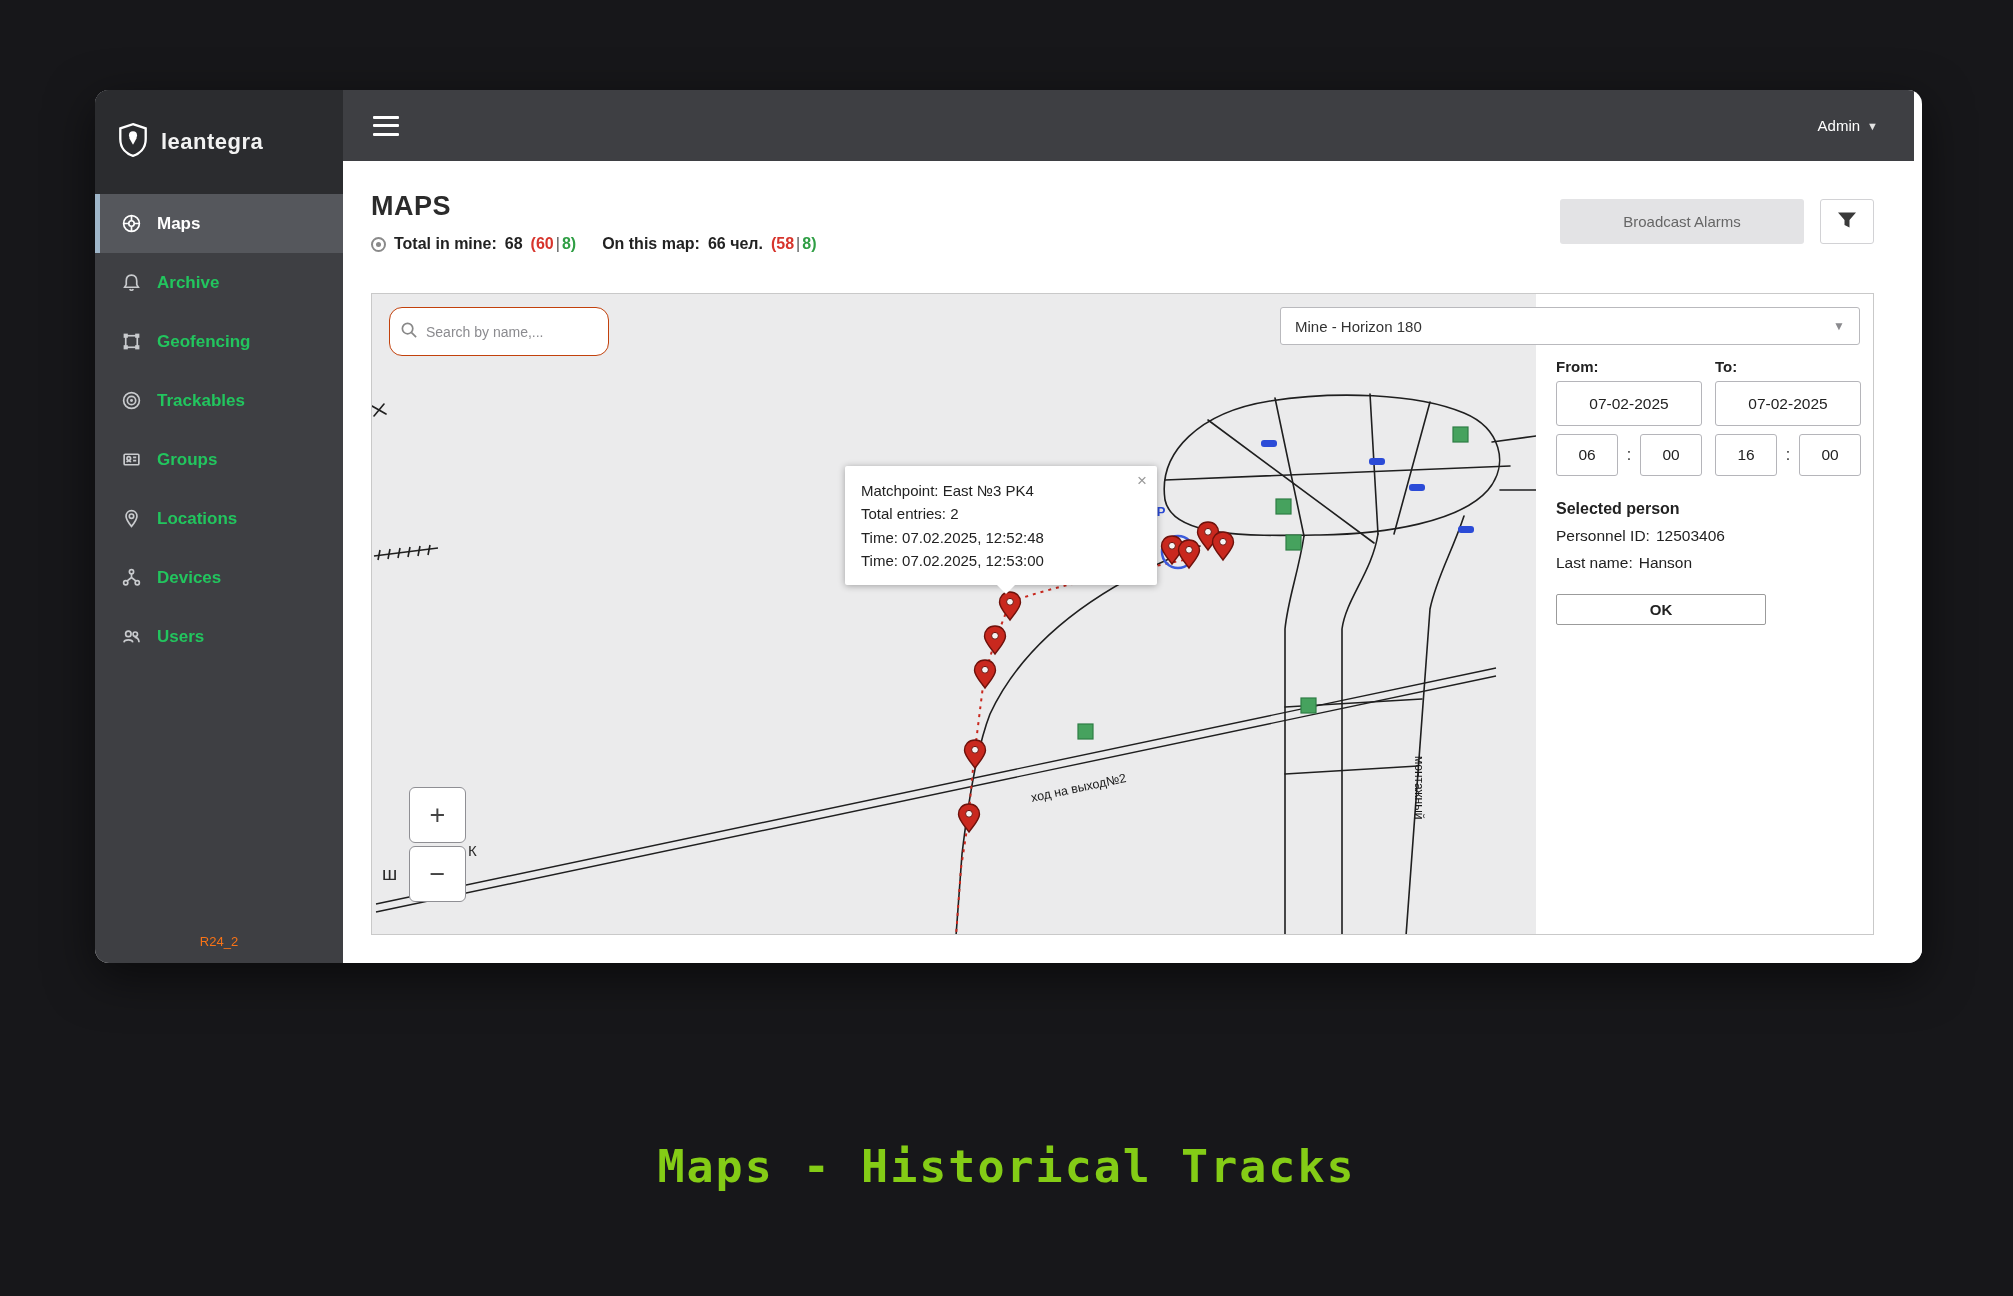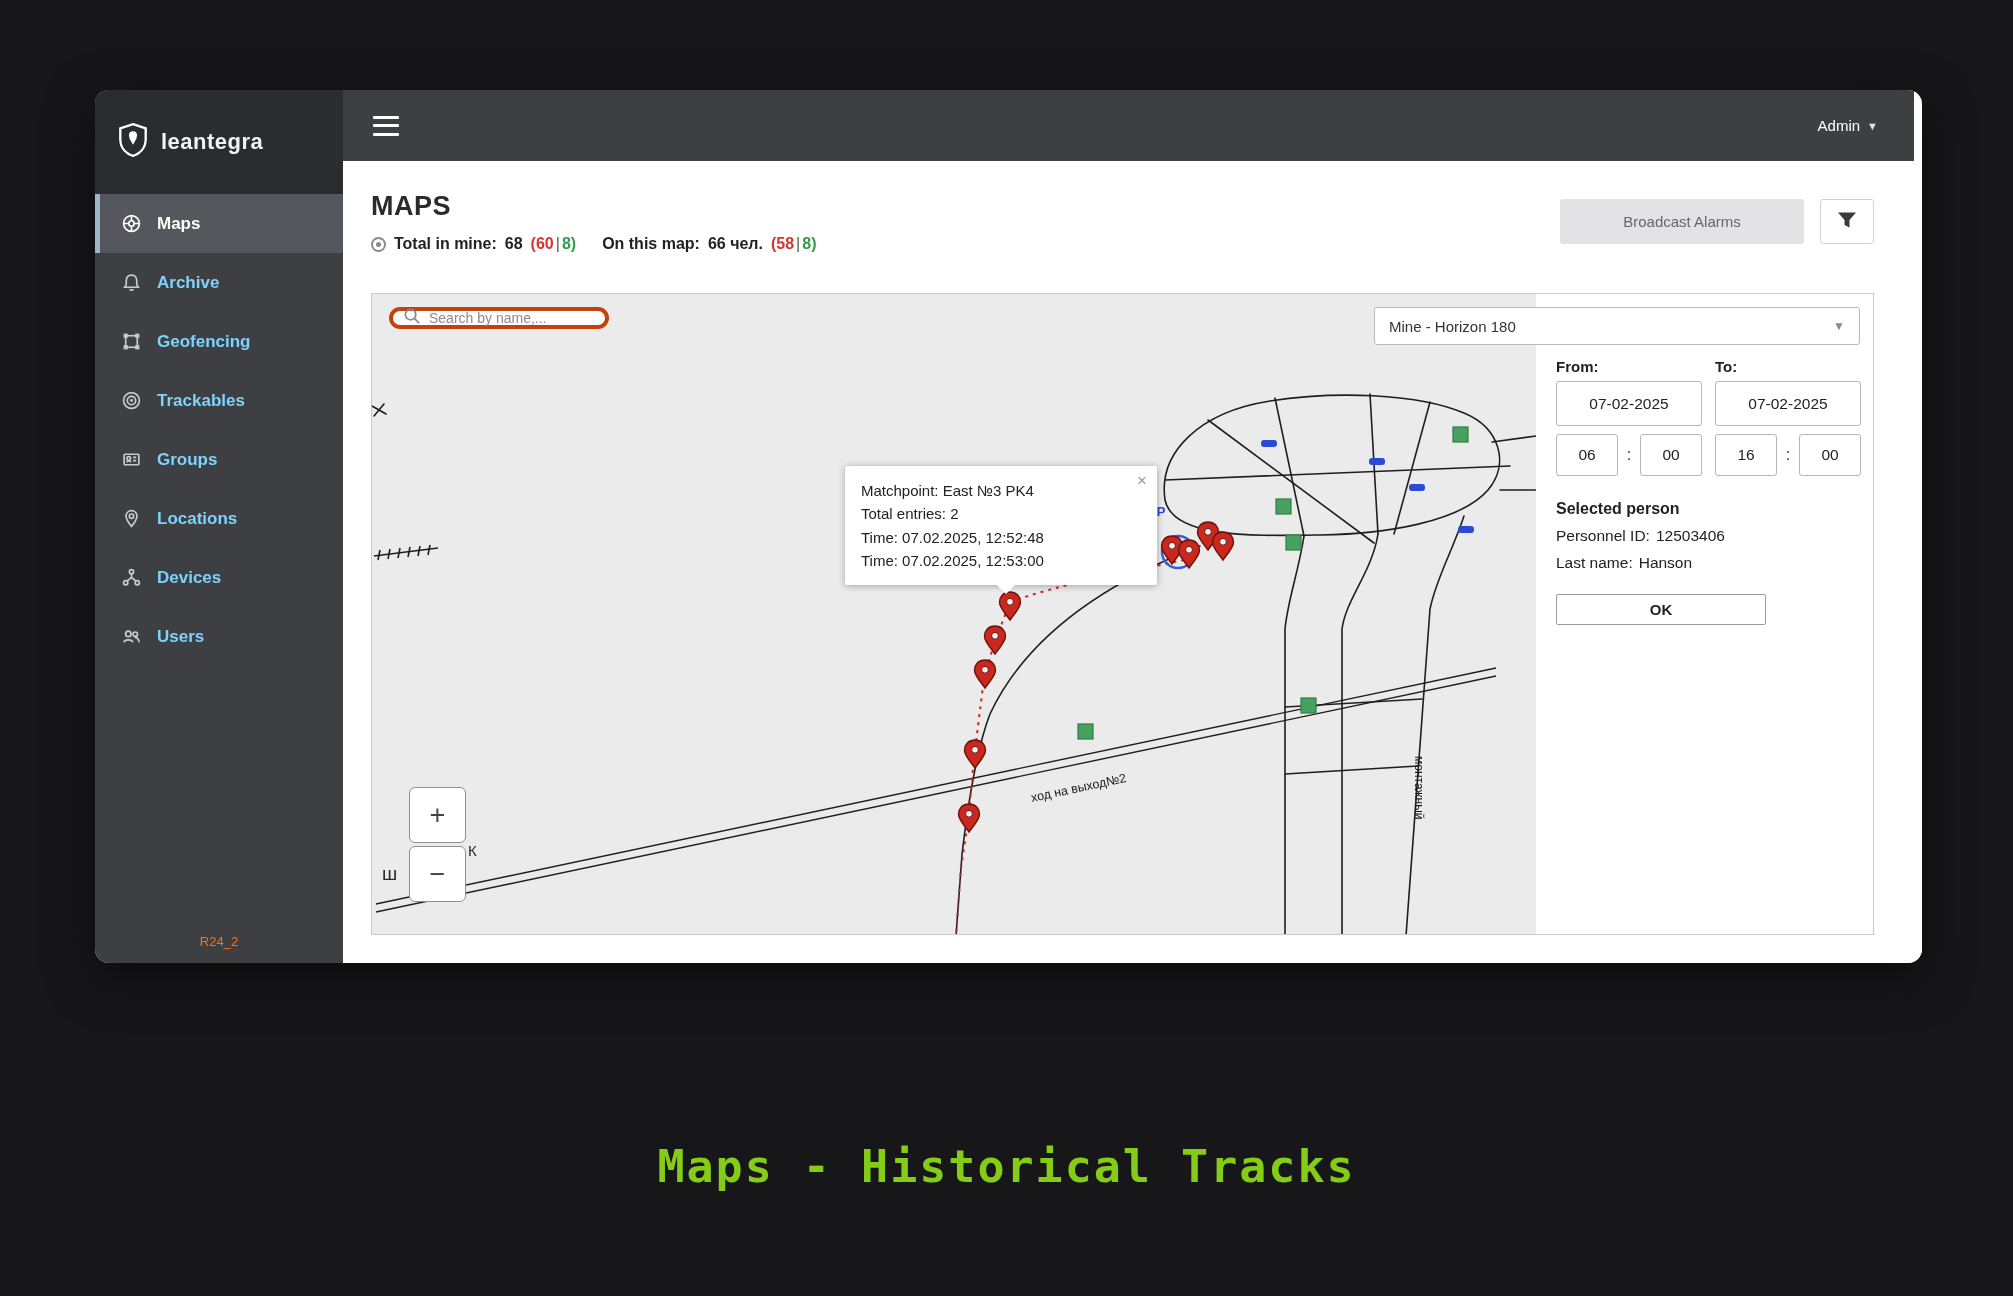--- a/index.html
+++ b/index.html
@@ -16,21 +16,21 @@
 
   
   .app-window{position:absolute;left:95px;top:90px;width:1827px;height:873px;border-radius:14px;
               overflow:hidden;background:#fff;box-shadow:0 14px 48px rgba(0,0,0,.55);}
 
   
   .sidebar{position:absolute;left:0;top:0;width:248px;height:100%;background:#3e3f43;z-index:3;}
   .logo-area{height:104px;background:#2b2c2f;display:flex;align-items:center;padding-left:22px;gap:12px;}
   .logo-text{color:#f2f2f2;font-size:22px;font-weight:600;letter-spacing:.5px;}
   .nav-item{height:59px;display:flex;align-items:center;padding-left:26px;gap:15px;cursor:pointer;
-            color:#7dd3fc;font-size:17px;font-weight:700;}
+            color:#22c55e;font-size:17px;font-weight:700;}
   .nav-item.active{background:#55575c;box-shadow:inset 5px 0 0 #9fb6c9;color:#ffffff;}
   .nav-icon{width:21px;height:21px;flex:0 0 21px;display:flex;align-items:center;justify-content:center;}
   .nav-icon svg{width:21px;height:21px;stroke:#c9cbce;fill:none;stroke-width:1.6;}
   .nav-item.active .nav-icon svg{stroke:#ffffff;}
   .version{position:absolute;bottom:14px;left:0;width:100%;text-align:center;color:#f97316;font-size:13px;}
 
   
   .topbar{position:absolute;left:248px;top:0;right:8px;height:71px;background:#3e3f43;z-index:2;
           display:flex;align-items:center;justify-content:space-between;padding:0 36px 0 30px;}
   .hamburger{width:26px;height:20px;display:flex;flex-direction:column;justify-content:space-between;cursor:pointer;}
@@ -56,26 +56,26 @@
                  color:#666;font-size:15px;font-family:inherit;cursor:pointer;}
   .filter-btn{width:54px;height:45px;background:#fff;border:1px solid #d2d2d5;border-radius:3px;
               display:flex;align-items:center;justify-content:center;cursor:pointer;}
 
   
   .panel{position:relative;margin-top:40px;height:642px;border:1px solid #c9c9c9;background:#fff;overflow:hidden;}
   .map-canvas{position:absolute;left:0;top:0;bottom:0;width:1164px;background:#ebebec;}
   .map-svg{position:absolute;left:0;top:0;}
   .map-svg text{font-family:"Liberation Sans",sans-serif;}
 
-  .search-box{position:absolute;left:17px;top:13px;width:220px;height:22px;background:#fff;
-              border:4px solid #c2410c;border-radius:13px;display:flex;align-items:center;padding:0 10px;gap:8px;z-index:5;}
+  .search-box{position:absolute;left:17px;top:13px;width:220px;height:49px;background:#fff;
+              border:1px solid #c2410c;border-radius:13px;display:flex;align-items:center;padding:0 10px;gap:8px;z-index:5;}
   .search-box input{border:none;outline:none;flex:1;font-size:14px;font-family:inherit;color:#333;background:transparent;}
   .search-box input::placeholder{color:#8b8b8f;}
 
-  .mine-select{position:absolute;right:13px;top:13px;width:486px;height:38px;background:#fff;
+  .mine-select{position:absolute;right:13px;top:13px;width:580px;height:38px;background:#fff;
                border:1px solid #b9b9bd;border-radius:3px;display:flex;align-items:center;
                padding:0 14px;font-size:15px;color:#333;cursor:pointer;z-index:5;}
   .mine-select .chev{margin-left:auto;color:#8a8a8e;font-size:12px;}
 
   .tooltip{position:absolute;left:473px;top:172px;width:312px;background:#fff;border-radius:2px;
            box-shadow:0 1px 7px rgba(0,0,0,.32);padding:13px 16px;font-size:15px;line-height:1.55;
            color:#222;z-index:6;}
   .tooltip::after{content:"";position:absolute;left:152px;bottom:-9px;border:9px solid transparent;
                   border-top-color:#fff;border-bottom:none;}
   .tooltip-close{position:absolute;right:10px;top:6px;color:#999;font-size:17px;cursor:pointer;line-height:1;}

